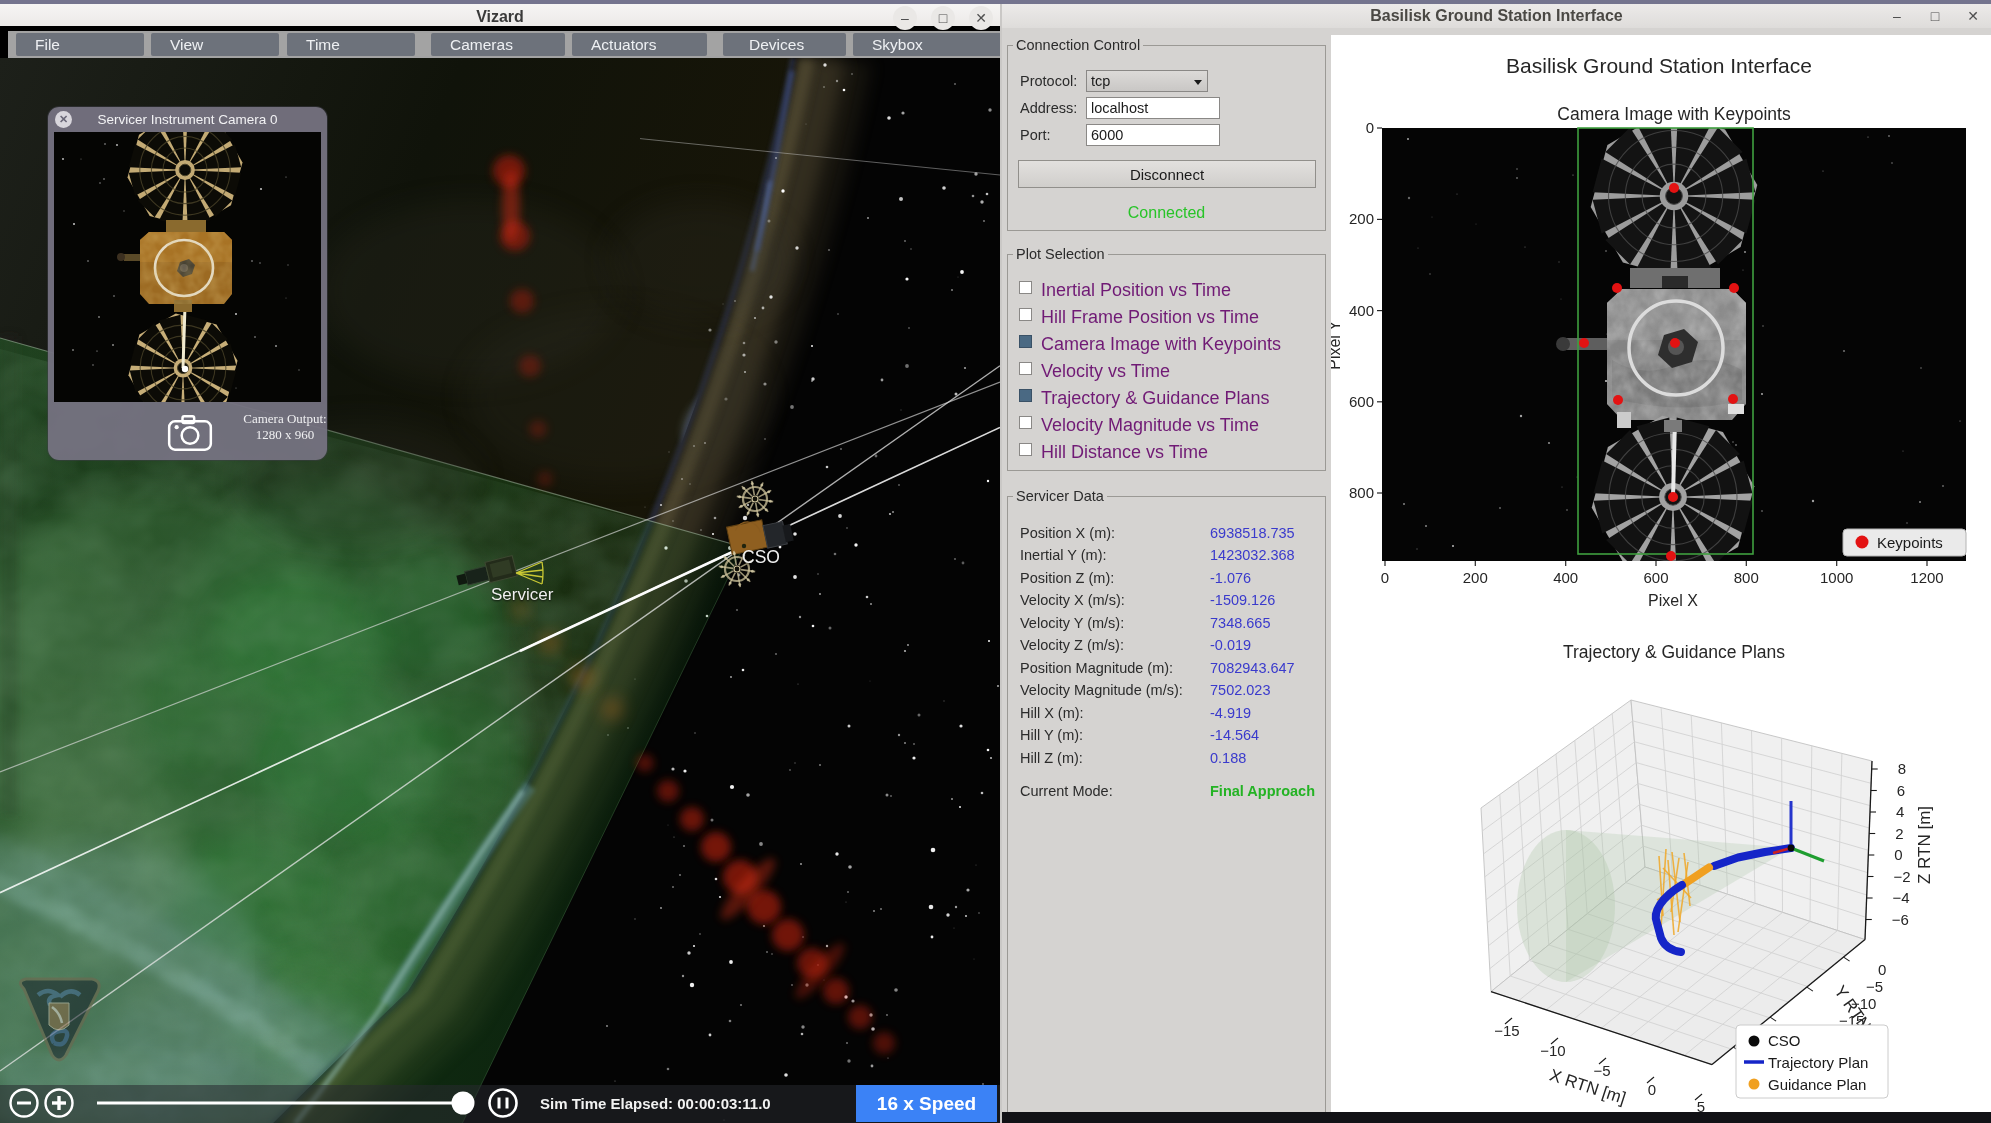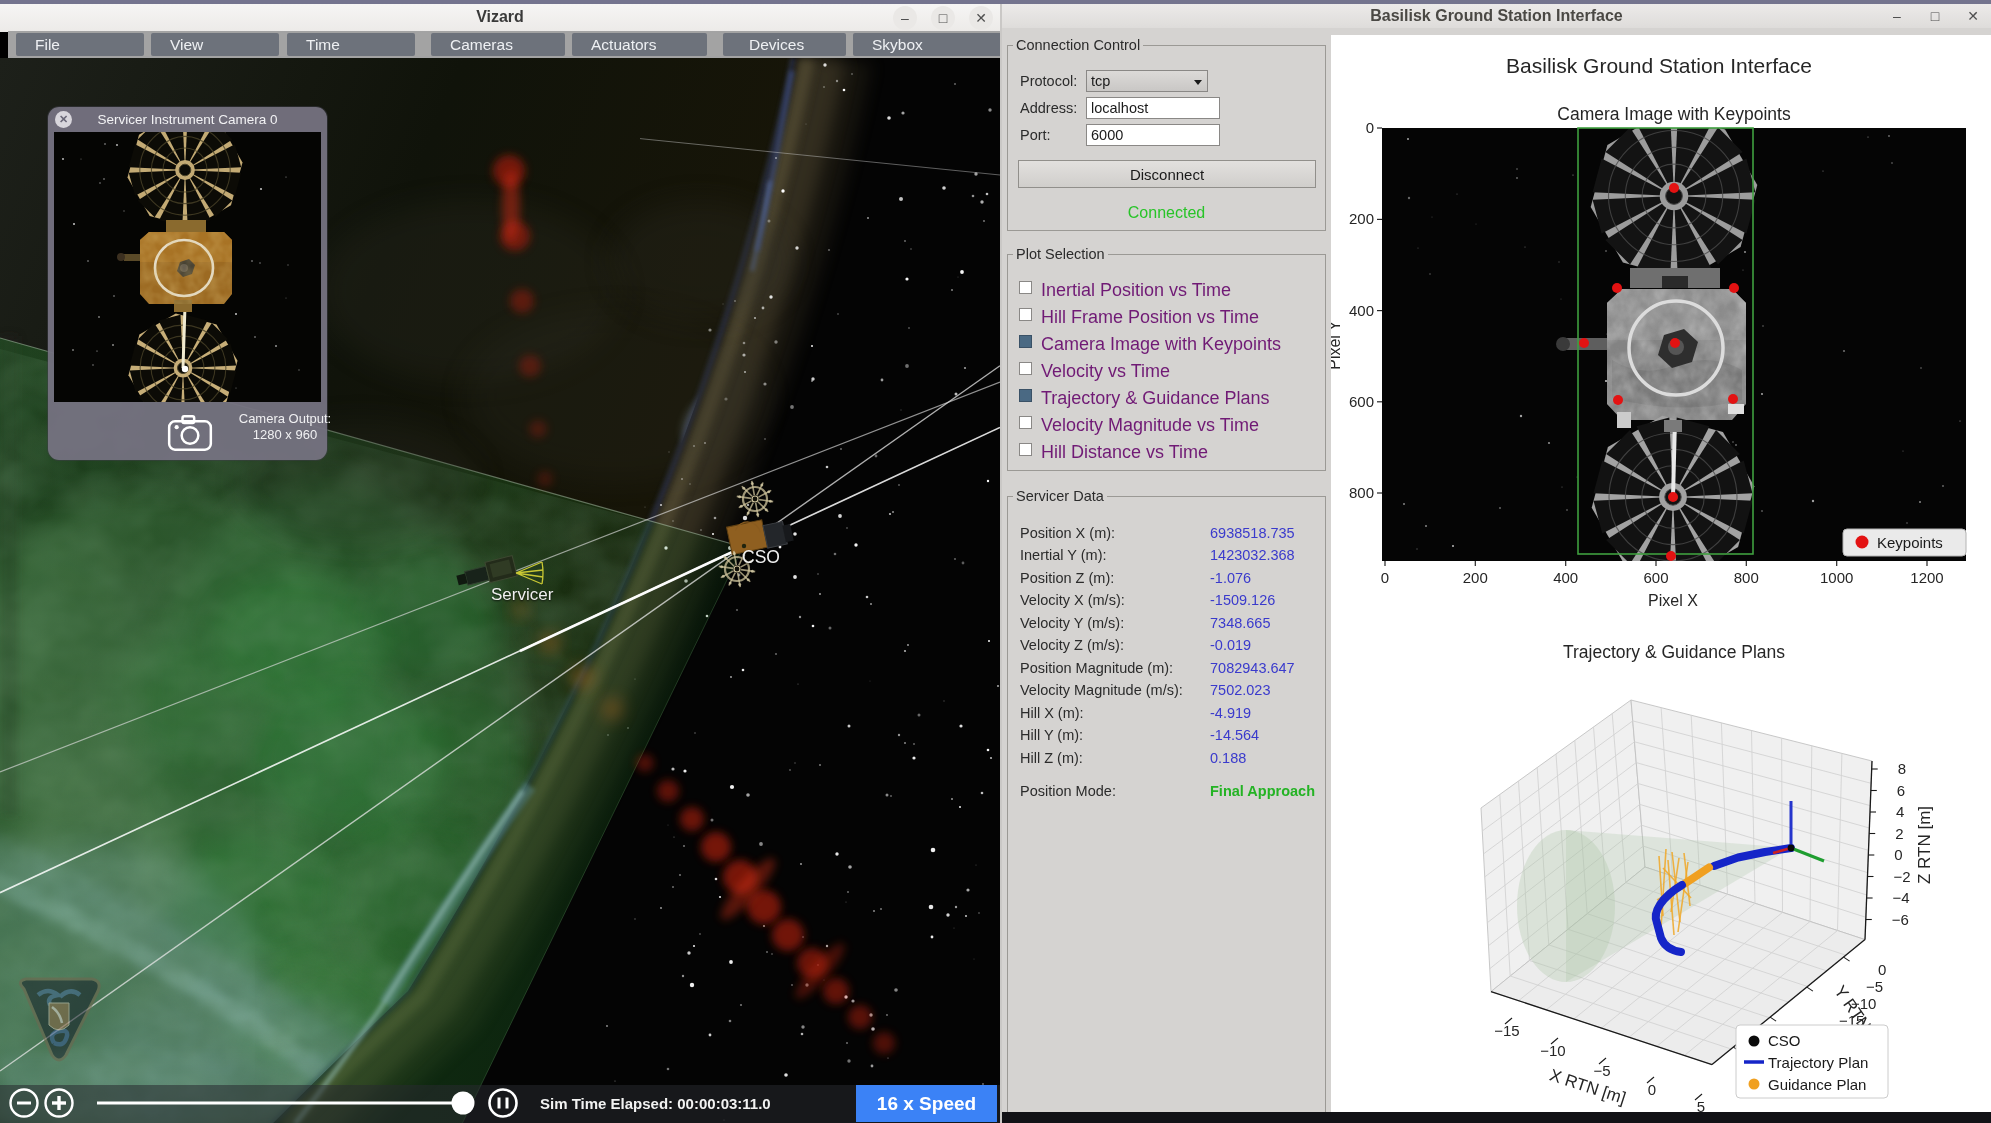--- a/index.html
+++ b/index.html
@@ -1,31 +1,31 @@
 <!DOCTYPE html>
 <html><head><meta charset="utf-8"><style>
 * { margin:0; padding:0; box-sizing:border-box; }
 html,body { width:1991px; height:1123px; overflow:hidden; background:#0a0a0a; }
 body { font-family:"Liberation Sans", sans-serif; position:relative; }
 .abs { position:absolute; }
 #topstrip { left:0; top:0; width:1991px; height:4px; background:#74748e; }
 
 #lwin { left:0; top:4px; width:1000px; height:1119px; background:#000; }
-#ltitle { left:0; top:0; width:1000px; height:28px; background:linear-gradient(#f6f5f4,#eceae8); }
+#ltitle { left:0; top:0; width:1000px; height:22px; background:linear-gradient(#f6f5f4,#eceae8); }
 #ltitle .t { position:absolute; left:0; width:1000px; text-align:center; top:4px; font-size:16px; font-weight:bold; color:#3a3a3a; }
 .winbtn { position:absolute; top:2px; width:24px; height:24px; border-radius:12px; background:#eae8e6; color:#4f4f4f; text-align:center; font-size:14px; line-height:24px; }
 #lmenu { left:8px; top:27px; width:1000px; height:27px; background:#a3a3a3; }
 .mbtn { position:absolute; top:2px; height:23px; background:#6d727b; border-radius:2px; color:#eef0f3; font-size:15.5px; line-height:23px; padding-left:19px; }
 #scene { left:0; top:54px; width:1000px; height:1065px; overflow:hidden; }
 
 #campanel { left:48px; top:103px; width:279px; height:353px; background:rgba(117,114,129,0.95); border-radius:11px; box-shadow:0 0 0 1px rgba(60,60,70,0.5); }
 #campanel .hd { position:absolute; left:0; top:0; width:279px; height:25px; text-align:center; color:#f2f2f4; font-size:13.5px; line-height:26px; }
 #campanel .x { position:absolute; left:7px; top:4px; width:17px; height:17px; border-radius:9px; background:#d8d6dc; color:#6a6878; font-size:11px; line-height:17px; text-align:center; font-weight:bold; }
 #camimg { position:absolute; left:6px; top:25px; width:267px; height:270px; background:#000; }
-#camfoot { position:absolute; left:0; top:295px; width:279px; height:58px; color:#f0f0f2; }
+#camfoot { position:absolute; left:0; top:295px; width:279px; height:58px; color:#f0f0f2;font-family:Liberation Serif, serif; }
 #camfoot .txt { position:absolute; left:189px; top:9px; width:96px; font-size:13px; line-height:16px; text-align:center; white-space:nowrap; }
 
 #lbottom { left:0; top:1081px; width:1000px; height:38px; background:rgba(40,42,48,0.55); }
 #lbottom .simtime { position:absolute; left:540px; top:10px; font-size:15px; font-weight:bold; color:#f2f2f2; }
 #speedbtn { position:absolute; left:856px; top:0px; width:141px; height:37px; background:#3b82f6; color:#ffffff; font-size:19px; font-weight:bold; text-align:center; line-height:37px; }
 
 #rwin { left:1000px; top:4px; width:991px; height:1119px; background:#d5d3d1; border-left:2px solid #cac8c6; }
 #rtitle { left:0; top:0; width:989px; height:24px; background:linear-gradient(#eceae9,#dedcda); }
 #rtitle .t { position:absolute; left:0; width:989px; text-align:center; top:3px; font-size:16px; font-weight:bold; color:#4a4844; }
 #rcanvas { left:329px; top:31px; width:660px; height:1078px; background:#ffffff; }
@@ -668,21 +668,21 @@
     <div class="flabel" style="left:12px; top:163px;">Position Magnitude (m):</div>
       <div class="fvalue" style="left:202px; top:163px;">7082943.647</div>
     <div class="flabel" style="left:12px; top:185px;">Velocity Magnitude (m/s):</div>
       <div class="fvalue" style="left:202px; top:185px;">7502.023</div>
     <div class="flabel" style="left:12px; top:208px;">Hill X (m):</div>
       <div class="fvalue" style="left:202px; top:208px;">-4.919</div>
     <div class="flabel" style="left:12px; top:230px;">Hill Y (m):</div>
       <div class="fvalue" style="left:202px; top:230px;">-14.564</div>
     <div class="flabel" style="left:12px; top:253px;">Hill Z (m):</div>
       <div class="fvalue" style="left:202px; top:253px;">0.188</div>
-    <div class="flabel" style="left:12px; top:286px;">Position Mode:</div>
+    <div class="flabel" style="left:12px; top:286px;">Current Mode:</div>
       <div class="fvalue" style="left:202px; top:286px; color:#24b324; font-weight:bold;">Final Approach</div>
   </div>
 
   <div id="rcanvas" class="abs"></div>
   <div id="rbottom" class="abs"></div>
 </div>
 <svg width="660" height="600" viewBox="1331 20 660 600" style="position:absolute;left:1331px;top:20px" font-family="Liberation Sans, sans-serif">
 <defs>
       <filter id="cloudnoise3" x="0" y="0" width="100%" height="100%">
         <feTurbulence type="fractalNoise" baseFrequency="0.08 0.07" numOctaves="2" seed="3" result="t"></feTurbulence>

